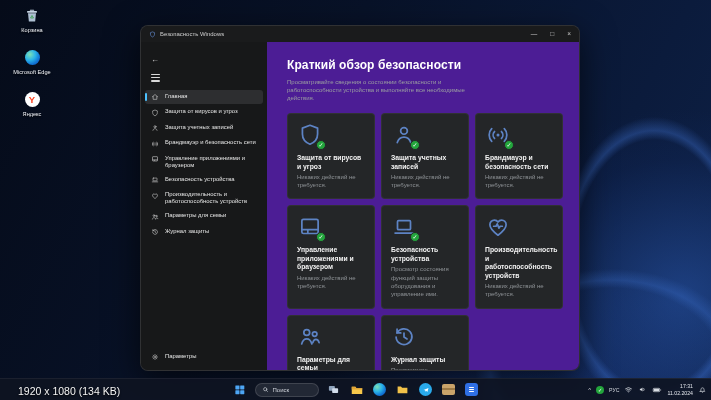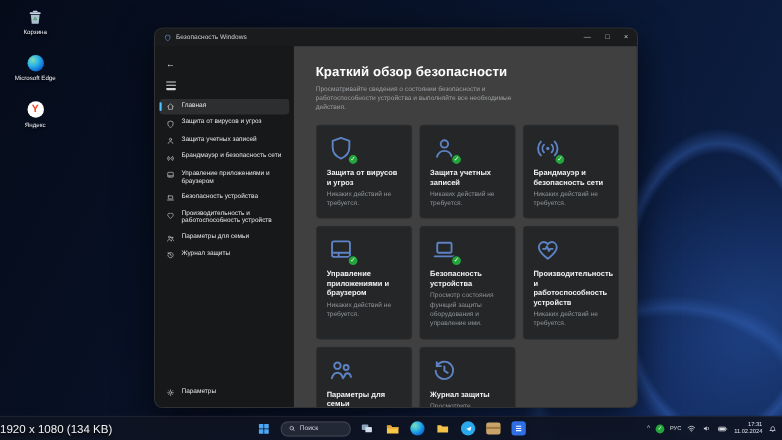--- a/index.html
+++ b/index.html
@@ -46,21 +46,21 @@
   .burger i { display:block; height:1.2px; background:#d8d8d8; border-radius:1px; }
   .nav { display:flex; flex-direction:column; gap:1px; padding:2px 4px; }
   .nav-item { display:flex; align-items:flex-start; gap:6px; padding:3px 6px; border-radius:3px; color:#e6e6e6; cursor:default; position:relative; }
   .nav-item .nic { width:8px; flex:0 0 8px; color:#cfcfcf; margin-top:.5px; }
   .nav-item .nlbl { font-size:5.9px; line-height:1.2; }
   .nav-item.sel { background:#2d2e30; }
   .nav-item.sel::before { content:""; position:absolute; left:0; top:3px; bottom:3px; width:2px; border-radius:2px; background:#4cc2ff; }
   .sidebar-footer { position:absolute; left:4px; right:4px; bottom:6px; }
 
   
-  .content { flex:1; background:#404040; padding:16px 14px 0 20px; overflow:hidden; }
+  .content { flex:1; background:#4c1d95; padding:16px 14px 0 20px; overflow:hidden; }
   .page-title { font-size:12px; font-weight:600; color:#ffffff; letter-spacing:.1px; }
   .page-sub { margin-top:6px; width:205px; font-size:6px; line-height:1.35; color:#9a9da1; }
   .cards { margin-top:11px; display:grid; grid-template-columns:repeat(3,88px); gap:6px; }
   .card { background:#242628; border:1px solid rgba(255,255,255,.055); border-radius:4px; padding:8px 9px 9px; min-height:58px; cursor:default; }
   .card-icon { position:relative; width:26px; height:26px; color:#5d83c4; }
   .badge { position:absolute; right:-3px; bottom:-2px; width:10px; height:10px; border-radius:50%; background:#23a53c; border:1.5px solid #242628; color:#fff; font-size:6px; line-height:8px; text-align:center; font-weight:bold; }
   .card-title { margin-top:6px; font-size:6.8px; font-weight:700; color:#f2f2f2; line-height:1.25; }
   .card-status { margin-top:2px; font-size:6px; line-height:1.35; color:#8f9397; }
 
   
@@ -74,21 +74,21 @@
   .spk-sm { width:13px; height:13px; border-radius:3px; background:#2f6fe4; display:flex; flex-direction:column; align-items:center; justify-content:center; gap:1px; }
   .spk-sm i { width:5px; height:1.3px; background:#fff; border-radius:1px; display:block; }
   .box-sm { width:13px; height:11px; border-radius:2px; background:#c9a36a; position:relative; }
   .box-sm::after { content:""; position:absolute; left:0; right:0; top:4px; height:2px; background:#9d7a45; }
   .tb-tray { position:absolute; right:4px; top:0; bottom:0; display:flex; align-items:center; gap:5px; color:#d8dce2; }
   .chev { font-size:6px; color:#d8dce2; }
   .av-dot { width:8px; height:8px; border-radius:50%; background:#23a53c; color:#fff; font-size:5px; line-height:8px; text-align:center; font-weight:bold; }
   .tray-lang { font-size:5.2px; color:#d8dce2; }
   .clock { text-align:right; font-size:5.2px; line-height:1.25; color:#e3e6ec; }
 
-  .overlay-res { position:absolute; left:0; bottom:3px; z-index:5; font-size:10.5px; color:#f4f4f4; text-shadow:0 1px 2px rgba(0,0,0,.85); }
+  .overlay-res { position:absolute; left:18px; bottom:3px; z-index:5; font-size:10.5px; color:#f4f4f4; text-shadow:0 1px 2px rgba(0,0,0,.85); }
 </style>
 </head>
 <body>
 
 <div class="desktop-icons">
   <div class="dicon">
     <span class="img">
       <svg class="ic" width="16" height="16" viewBox="0 0 24 24">
         <rect x="4.5" y="4.6" width="15" height="2.4" rx="1.1" fill="#c6d4e2"></rect>
         <path d="M9.5 3.4h5" stroke="#c6d4e2" stroke-width="1.6" stroke-linecap="round"></path>

